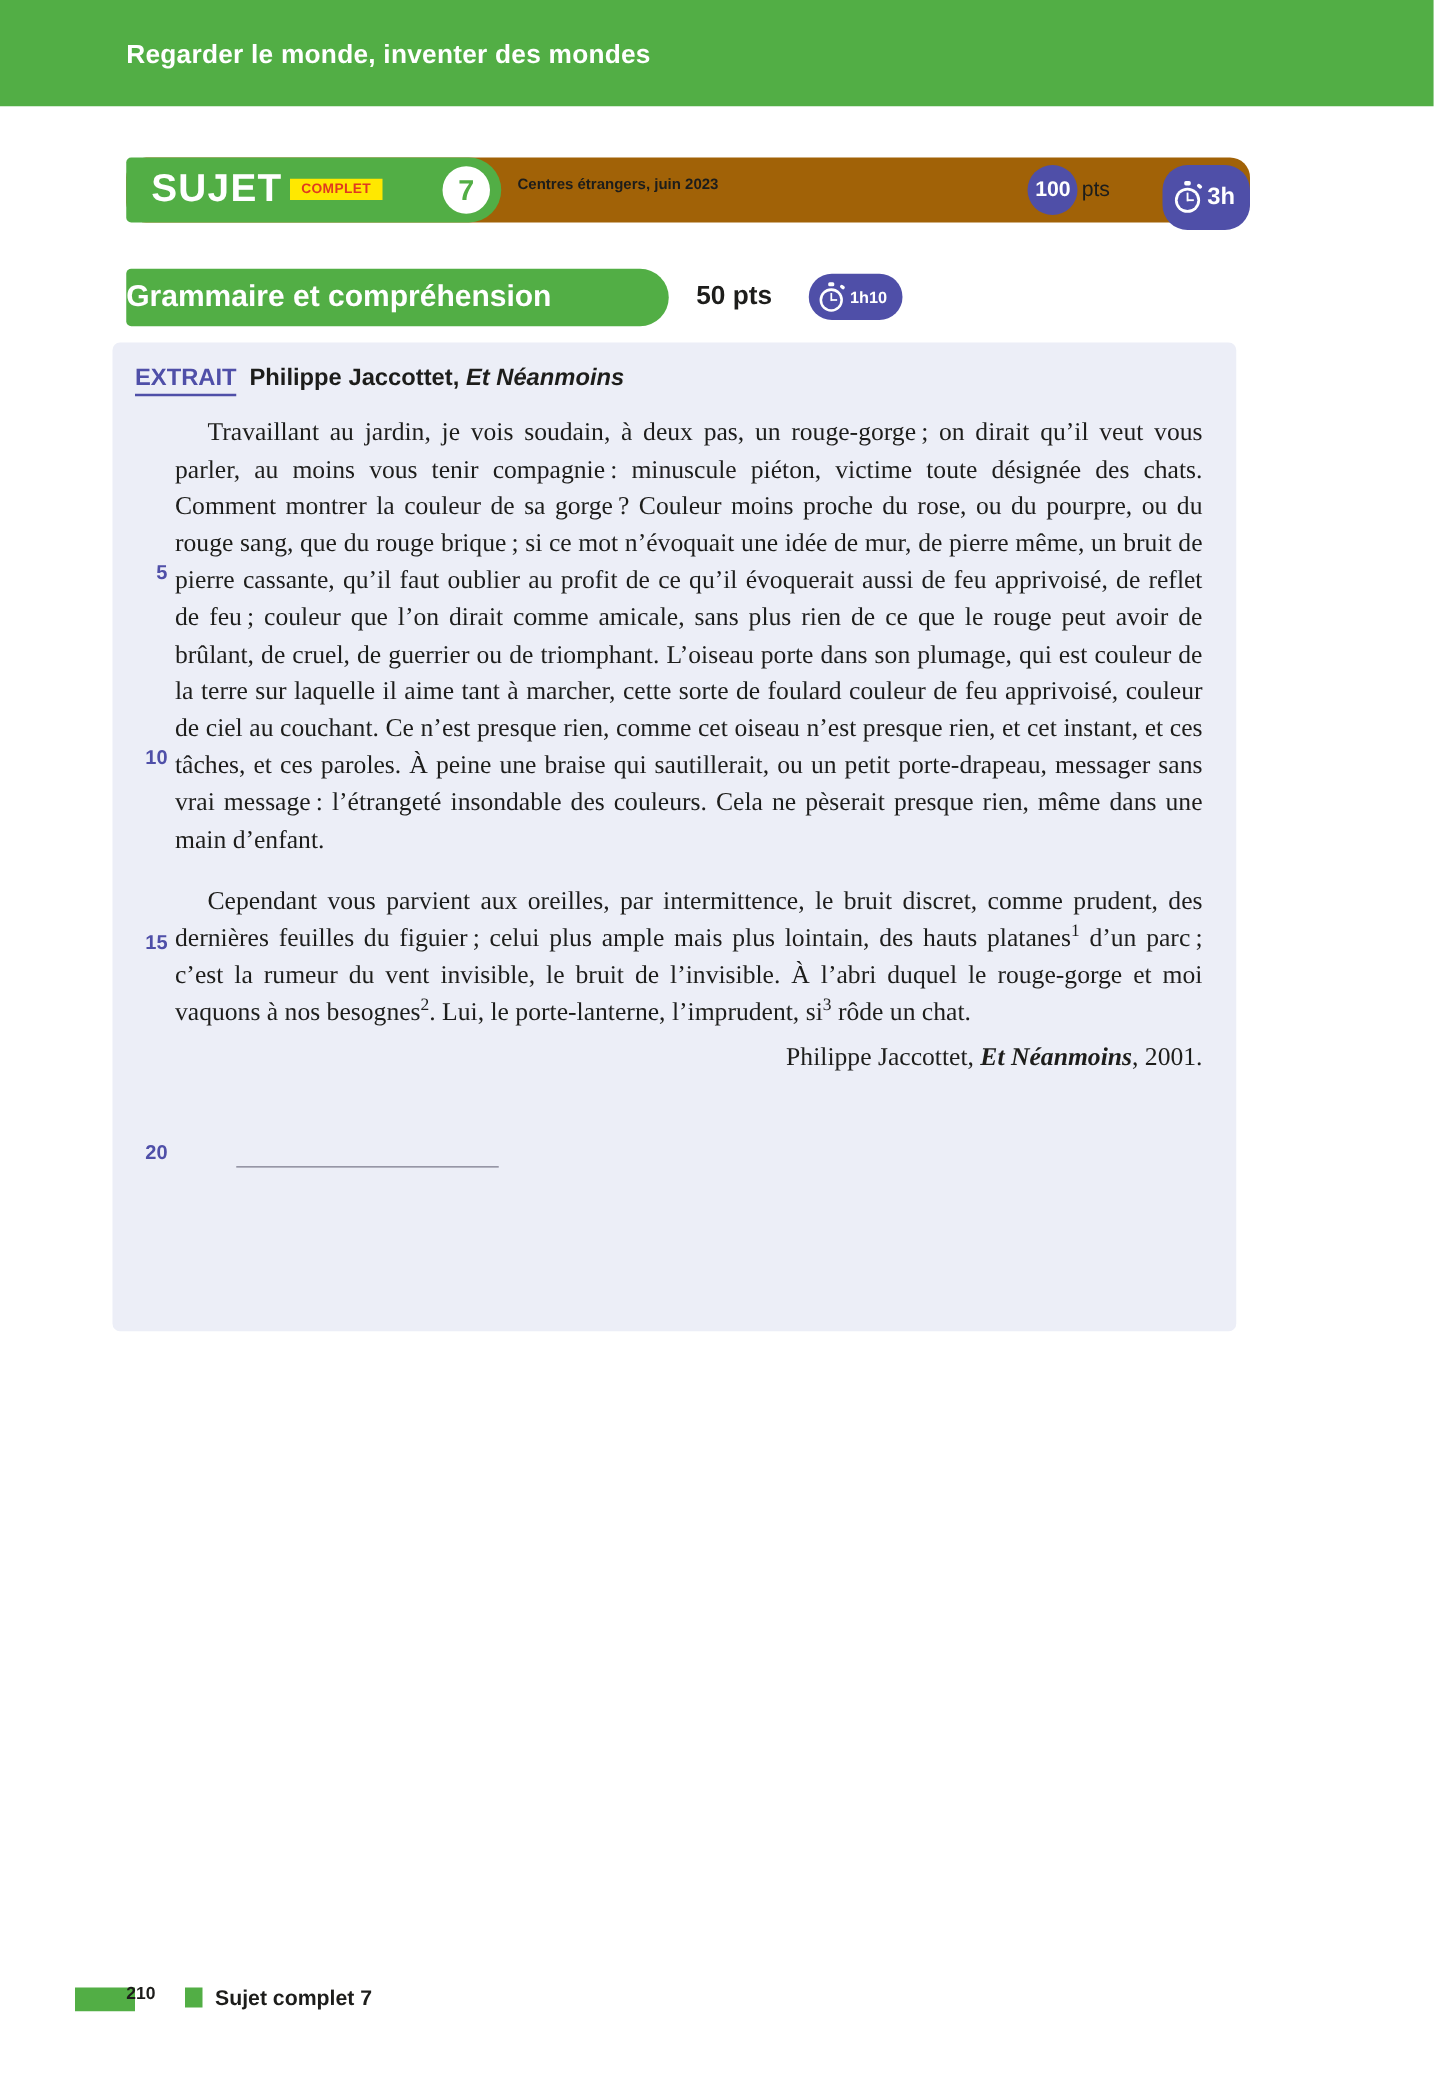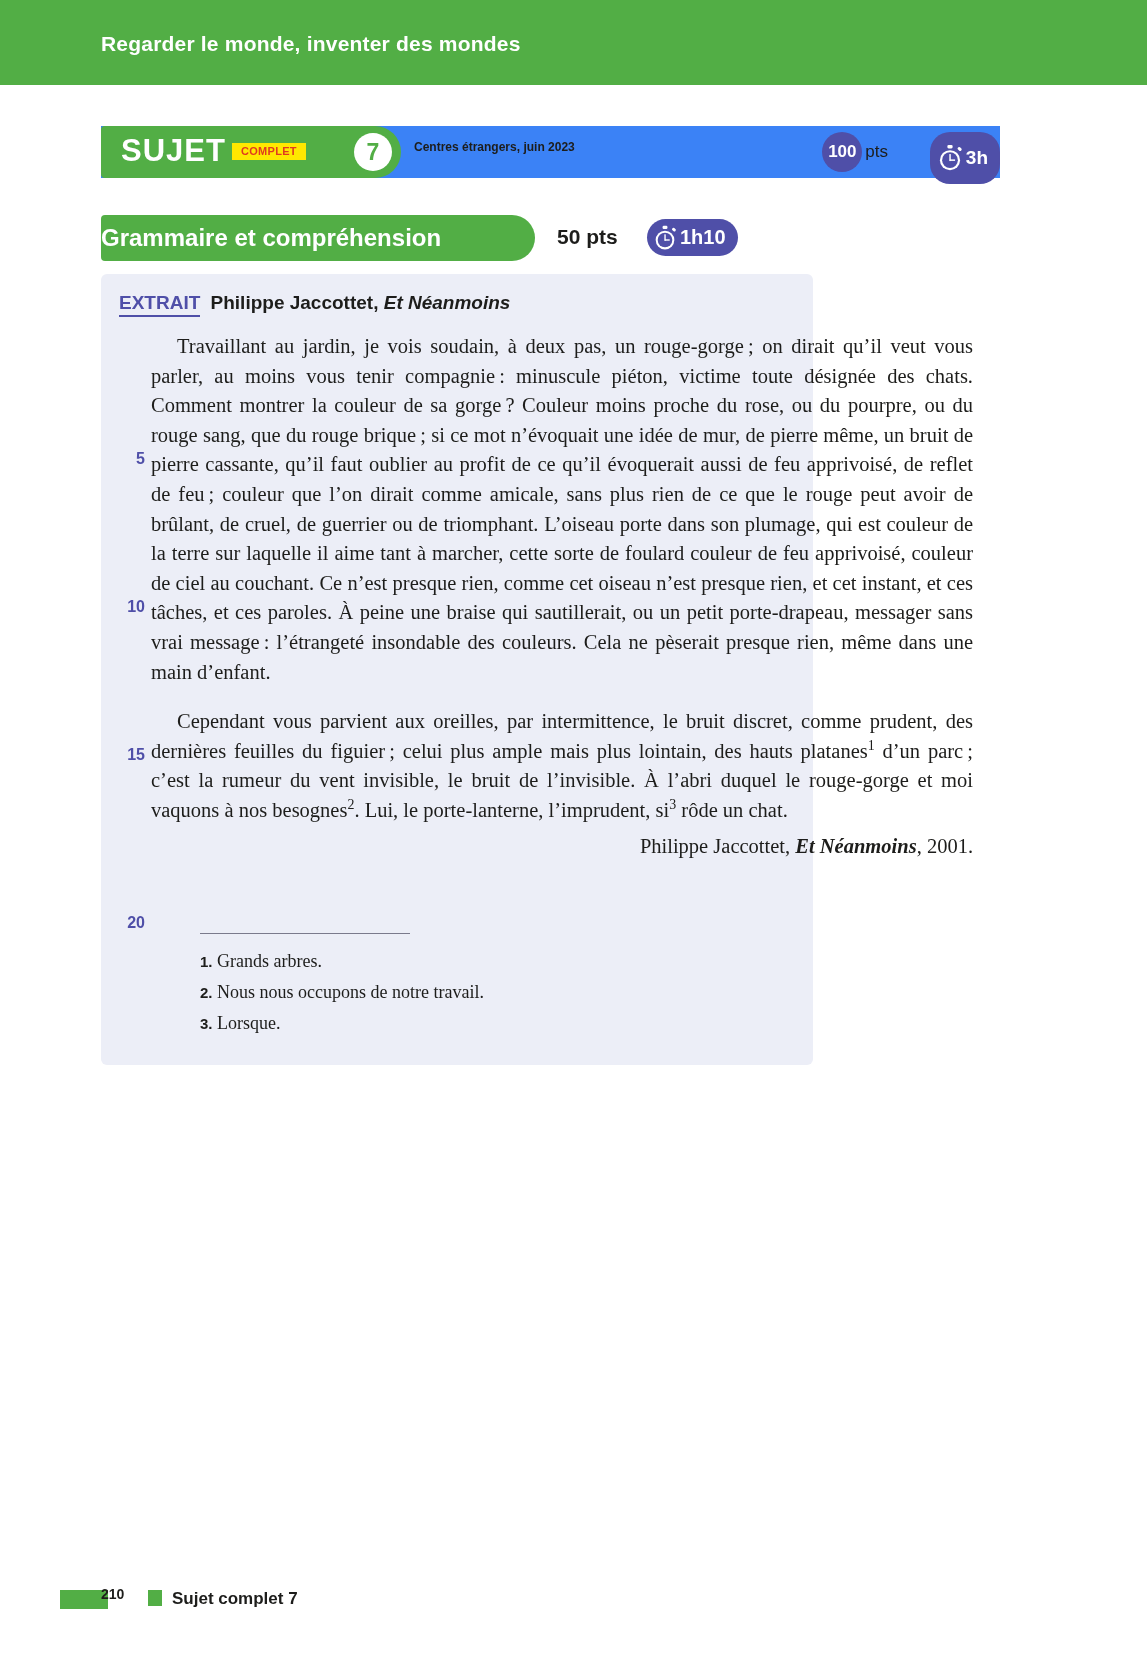--- a/index.html
+++ b/index.html
@@ -18,22 +18,22 @@
   }
   .header-title {
     position:absolute; left:101px; top:32px;
     font-size:21px; font-weight:bold; color:#ffffff;
     letter-spacing:0.2px;
   }
 
   
   .subject-strip {
     position:absolute; left:101px; top:126px; width:899px; height:52px;
-    background:#3b82f6;
-    border-radius:0;
+    background:#a16207;
+    border-radius:16px;
   }
   .subject-left {
     position:absolute; left:0; top:0; height:52px; width:300px;
     background:#52ae45;
     border-radius:4px 26px 26px 4px;
   }
   .subject-sujet {
     position:absolute; left:20px; top:7px;
     font-size:31px; font-weight:bold; color:#ffffff;
     letter-spacing:1px;
@@ -96,25 +96,25 @@
     position:absolute; left:456px; top:10px;
     font-size:21px; font-weight:bold; color:#1d1d1b;
   }
   .section-time {
     position:absolute; left:546px; top:4px;
     height:37px; display:flex; align-items:center;
     background:#4f4fa8; color:#ffffff;
     border-radius:19px; padding:0 12px 0 5px;
   }
   .section-time .clock-icon { width:26px; height:26px; }
-  .section-time .time-text { font-size:20px; }
+  .section-time .time-text { font-size:13px; }
 
   
   .extract-box {
-    position:absolute; left:101px; top:274px; width:712px; height:791px;
+    position:absolute; left:90px; top:274px; width:899px; height:791px;
     background:#eceef7;
     border-radius:6px;
   }
   .extract-head {
     position:absolute; left:18px; top:18px;
     font-size:19px; color:#1d1d1b;
   }
   .extract-tag {
     color:#4f4fa8; font-weight:bold;
     border-bottom:2.5px solid #4f4fa8;
@@ -244,23 +244,18 @@
     <div style="top:582px">20</div>
   </div>
 
   <div class="text-body">
     <p class="para">Travaillant au jardin, je vois soudain, à deux pas, un rouge-gorge ; on dirait qu’il veut vous parler, au moins vous tenir compagnie : minuscule piéton, victime toute désignée des chats. Comment montrer la couleur de sa gorge ? Couleur moins proche du rose, ou du pourpre, ou du rouge sang, que du rouge brique ; si ce mot n’évoquait une idée de mur, de pierre même, un bruit de pierre cassante, qu’il faut oublier au profit de ce qu’il évoquerait aussi de feu apprivoisé, de reflet de feu ; couleur que l’on dirait comme amicale, sans plus rien de ce que le rouge peut avoir de brûlant, de cruel, de guerrier ou de triomphant. L’oiseau porte dans son plumage, qui est couleur de la terre sur laquelle il aime tant à marcher, cette sorte de foulard couleur de feu apprivoisé, couleur de ciel au couchant. Ce n’est presque rien, comme cet oiseau n’est presque rien, et cet instant, et ces tâches, et ces paroles. À peine une braise qui sautillerait, ou un petit porte-drapeau, messager sans vrai message : l’étrangeté insondable des couleurs. Cela ne pèserait presque rien, même dans une main d’enfant.</p>
     <p class="para second"><span>Cependant vous parvient aux oreilles, par intermittence, le bruit discret, comme prudent, des dernières feuilles du figuier ; celui plus ample mais plus lointain, des hauts platanes</span><sup>1</sup><span> d’un parc ; c’est la rumeur du vent invisible, le bruit de l’invisible. À l’abri duquel le rouge-gorge et moi vaquons à nos besognes</span><sup>2</sup><span>. Lui, le porte-lanterne, l’imprudent, si</span><sup>3</sup><span> rôde un chat.</span></p>
     <div class="credit"><span>Philippe Jaccottet, </span><i>Et Néanmoins</i><span>, 2001.</span></div>
   </div>
 
   <div class="notes-rule"></div>
-  <div class="notes">
-    <div><b>1.</b> <span>Grands arbres.</span></div>
-    <div><b>2.</b> <span>Nous nous occupons de notre travail.</span></div>
-    <div><b>3.</b> <span>Lorsque.</span></div>
-  </div>
 </div>
 
 <div class="footer-bar"></div>
 <div class="footer-page">210</div>
 <div class="footer-dash"></div>
 <div class="footer-label">Sujet complet 7</div>
 
 </body></html>

